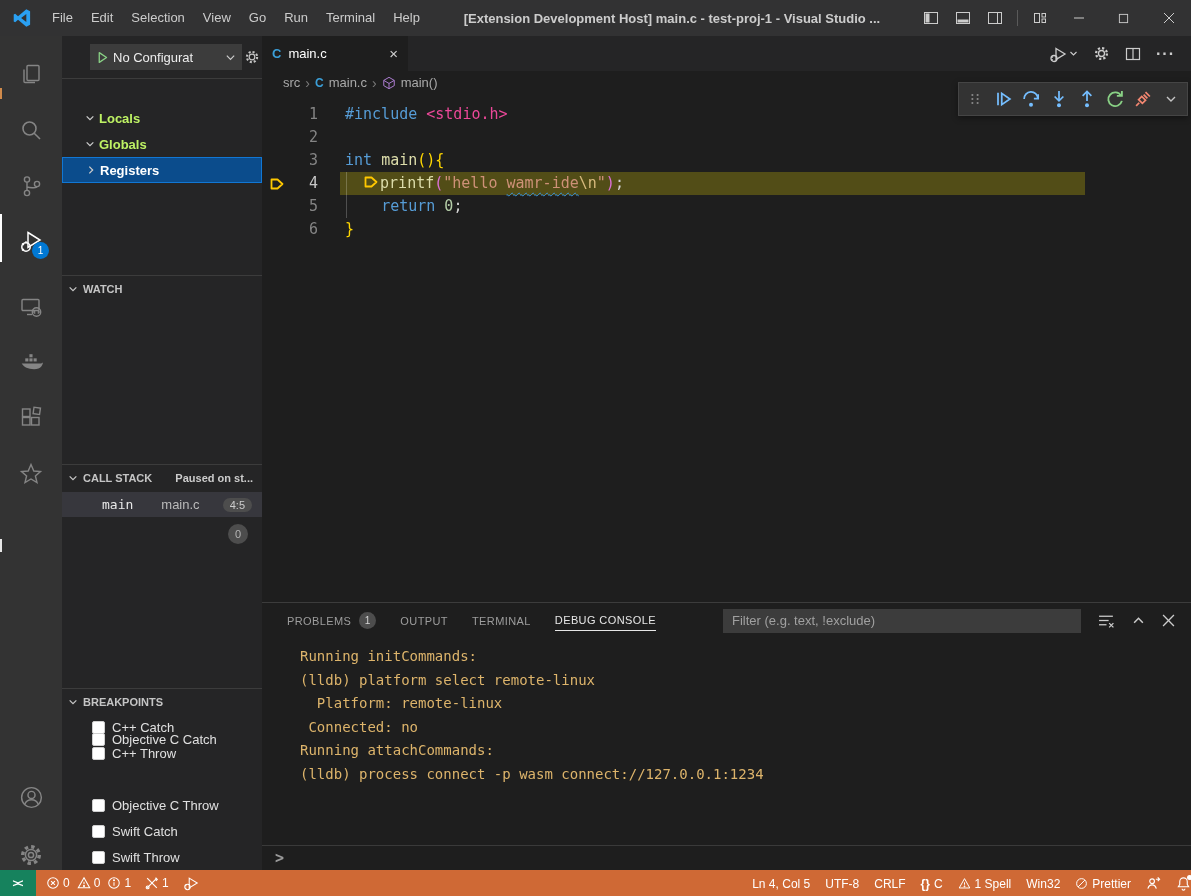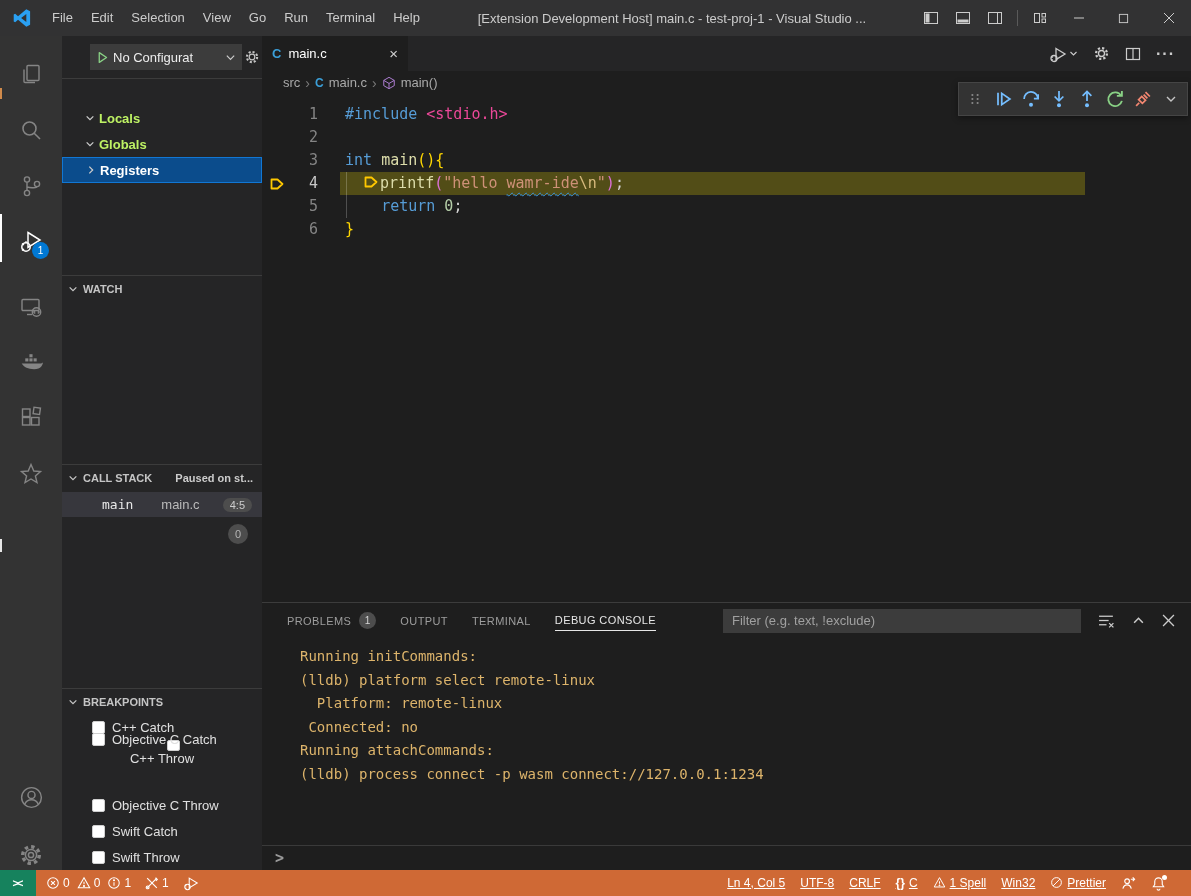--- a/index.html
+++ b/index.html
@@ -5,21 +5,21 @@
   * { box-sizing: border-box; margin: 0; padding: 0; }
   html,body { width:1191px; height:896px; overflow:hidden; }
   body { background:#1e1e1e; font-family:"Liberation Sans",sans-serif; color:#cccccc; position:relative; }
   svg { display:block; }
 
   
   .titlebar { height:36px; background:#323233; display:flex; align-items:center; font-size:13px; }
   .vscode-logo { margin:0 12px 0 13px; }
   .menubar { display:flex; height:36px; }
   .menu-item { padding:0 9px; line-height:36px; color:#cccccc; cursor:default; }
-  .title-text { flex:1; text-align:center; color:#cccccc; white-space:nowrap; overflow:hidden; }
+  .title-text { flex:1; text-align:center; color:#cccccc; white-space:nowrap; overflow:hidden;font-weight:bold; }
   .win-controls { display:flex; align-items:center; height:36px; }
   .layout-btn { width:32px; height:36px; display:flex; align-items:center; justify-content:center; color:#cccccc; }
   .win-sep { width:1px; height:16px; background:#5a5a5a; margin:0 6px; }
   .win-btn { width:45px; height:36px; display:flex; align-items:center; justify-content:center; color:#cccccc; }
 
   
   .main { display:flex; height:834px; }
 
   
   .activitybar { width:62px; background:#333333; position:relative; flex:none; }
@@ -90,21 +90,21 @@
   .panel-icons { display:flex; align-items:center; gap:17px; margin-left:17px; color:#cccccc; }
   .console { flex:1; font-family:"DejaVu Sans Mono",monospace; font-size:14px; color:#ddb46b; padding:7px 0 0 38px; line-height:23.5px; white-space:pre; overflow:hidden; }
   .console-input { height:25px; border-top:1px solid #3a3a3a; display:flex; align-items:center; padding-left:13px; flex:none; }
   .prompt { color:#9a9a9a; font-size:15px; font-weight:bold; font-family:"DejaVu Sans Mono",monospace; }
 
   
   .statusbar { height:26px; background:#cf6935; display:flex; align-items:center; color:#ffffff; font-size:12px; position:relative; }
   .remote-ind { width:36px; height:26px; background:#16825d; display:flex; align-items:center; justify-content:center; font-weight:bold; font-size:11px; letter-spacing:-2px; padding-right:2px; }
   .sb-group { display:flex; align-items:center; gap:3px; margin-left:10px; }
   .sb-item { display:flex; align-items:center; gap:4px; }
-  .sb-right { margin-left:auto; display:flex; align-items:flex-start; gap:15px; padding-right:25px;text-decoration:underline; }
+  .sb-right { margin-left:auto; display:flex; align-items:flex-end; gap:15px; padding-right:0; }
   .bell-wrap { position:relative; }
   .bell-dot { position:absolute; right:-1px; top:-1px; width:5px; height:5px; border-radius:50%; background:#ffffff; }
 
   
   .edge-sliver-orange { position:absolute; left:0; top:88px; width:2px; height:11px; background:#d08a4b; z-index:50; }
   .edge-sliver-white { position:absolute; left:0; top:539px; width:2px; height:13px; background:#e8e8e8; z-index:50; }
 </style>
 </head>
 <body>
 
@@ -333,21 +333,21 @@
             <path d="M2 4 l4 4 4-4" fill="none" stroke="currentColor" stroke-width="1.5"></path>
           </svg>
         </span>
       <span>BREAKPOINTS</span>
     </div>
     <div id="bp-list">
         <div class="bp-row" style="top: 678px;">
           <span class="bp-checkbox"></span>
           <span>C++ Catch</span>
         </div>
-        <div class="bp-row" style="top: 704px; flex-direction: column;">
+        <div class="bp-row" style="top: 704px;">
           <span class="bp-checkbox"></span>
           <span>C++ Throw</span>
         </div>
         <div class="bp-row" style="top: 690px;">
           <span class="bp-checkbox"></span>
           <span>Objective C Catch</span>
         </div>
         <div class="bp-row" style="top: 756px;">
           <span class="bp-checkbox"></span>
           <span>Objective C Throw</span>

